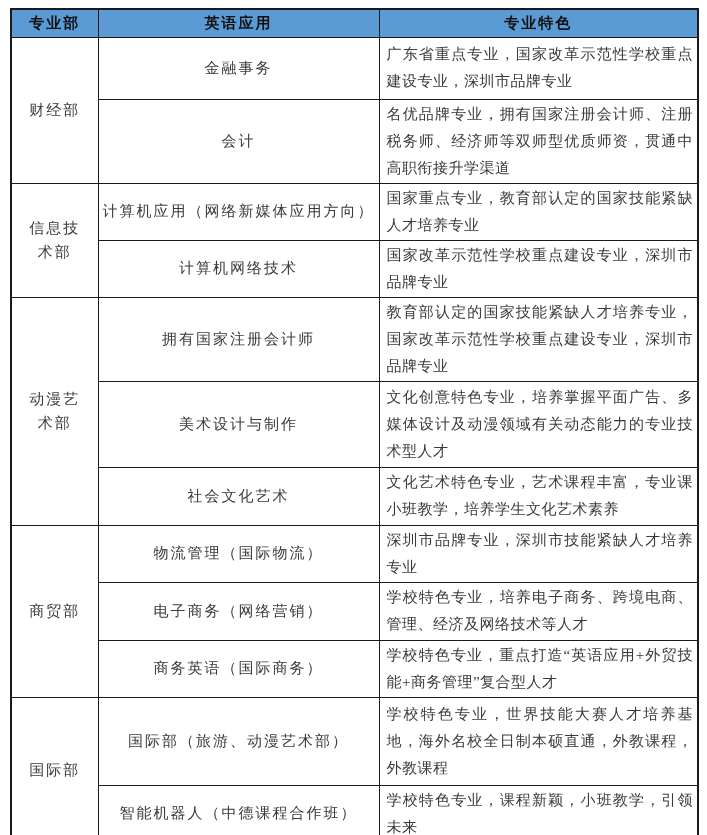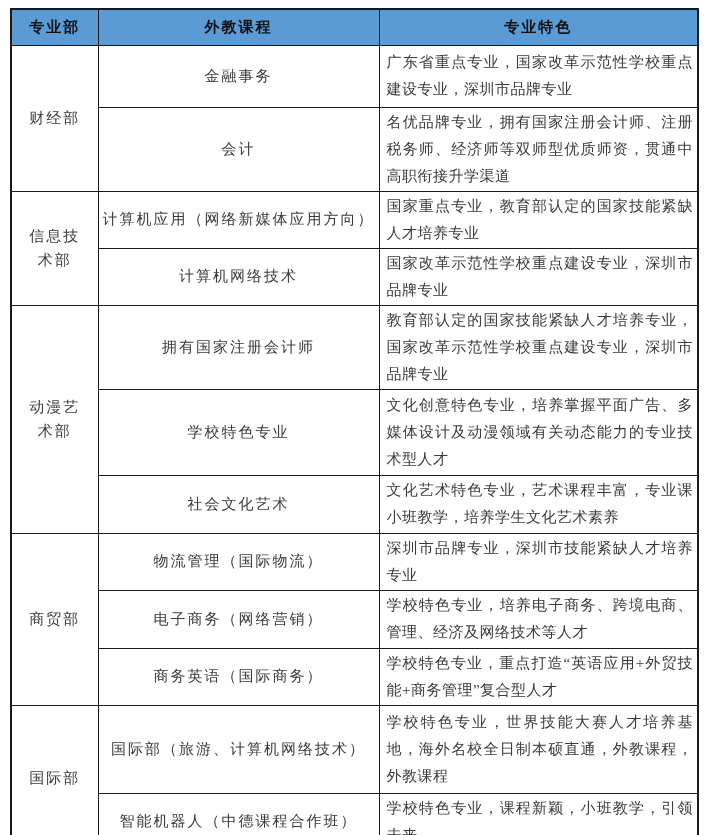--- a/index.html
+++ b/index.html
@@ -35,21 +35,21 @@
     border: 1px solid var(--border-color);
     font-size: 15px;
     color: var(--text-color);
     vertical-align: middle;
     overflow: hidden;
   }
   th {
     background: var(--header-bg);
     color: var(--header-text);
     font-weight: bold;
-    height: 36px;
+    height: 28px;
     text-align: center;
     letter-spacing: 2px;
     padding: 2px;
   }
   td.dept {
     text-align: center;
     letter-spacing: 2px;
     padding: 2px 11px;
     line-height: 24px;
   }
@@ -79,21 +79,21 @@
 <div class="page">
   <table class="majors">
     <colgroup>
         <col class="c1">
         <col class="c2">
         <col class="c3">
       </colgroup>
     <thead>
       <tr>
         <th>专业部</th>
-        <th>外教课程</th>
+        <th>英语应用</th>
         <th>专业特色</th>
       </tr>
     </thead>
     <tbody>
       <tr class="h62">
         <td class="dept" rowspan="2">财经部</td>
         <td class="major">金融事务</td>
         <td class="feature">广东省重点专业，国家改革示范性学校重点建设专业，深圳市品牌专业</td>
       </tr>
       <tr class="h82">
@@ -110,21 +110,21 @@
         <td class="major">计算机网络技术</td>
         <td class="feature">国家改革示范性学校重点建设专业，深圳市品牌专业</td>
       </tr>
 
       <tr class="h74">
         <td class="dept" rowspan="3">动漫艺术部</td>
         <td class="major">拥有国家注册会计师</td>
         <td class="feature">教育部认定的国家技能紧缺人才培养专业，国家改革示范性学校重点建设专业，深圳市品牌专业</td>
       </tr>
       <tr class="h86">
-        <td class="major">学校特色专业</td>
+        <td class="major">美术设计与制作</td>
         <td class="feature">文化创意特色专业，培养掌握平面广告、多媒体设计及动漫领域有关动态能力的专业技术型人才</td>
       </tr>
       <tr class="h58">
         <td class="major">社会文化艺术</td>
         <td class="feature">文化艺术特色专业，艺术课程丰富，专业课小班教学，培养学生文化艺术素养</td>
       </tr>
 
       <tr class="h57">
         <td class="dept" rowspan="3">商贸部</td>
         <td class="major">物流管理（国际物流）</td>
@@ -134,21 +134,21 @@
         <td class="major">电子商务（网络营销）</td>
         <td class="feature">学校特色专业，培养电子商务、跨境电商、管理、经济及网络技术等人才</td>
       </tr>
       <tr class="h57">
         <td class="major">商务英语（国际商务）</td>
         <td class="feature">学校特色专业，重点打造“英语应用+外贸技能+商务管理”复合型人才</td>
       </tr>
 
       <tr class="h88">
         <td class="dept" rowspan="2">国际部</td>
-        <td class="major">国际部（旅游、计算机网络技术）</td>
+        <td class="major">国际部（旅游、动漫艺术部）</td>
         <td class="feature">学校特色专业，世界技能大赛人才培养基地，海外名校全日制本硕直通，外教课程，外教课程</td>
       </tr>
       <tr class="h56">
         <td class="major">智能机器人（中德课程合作班）</td>
         <td class="feature">学校特色专业，课程新颖，小班教学，引领未来</td>
       </tr>
     </tbody>
   </table>
 </div>
 

